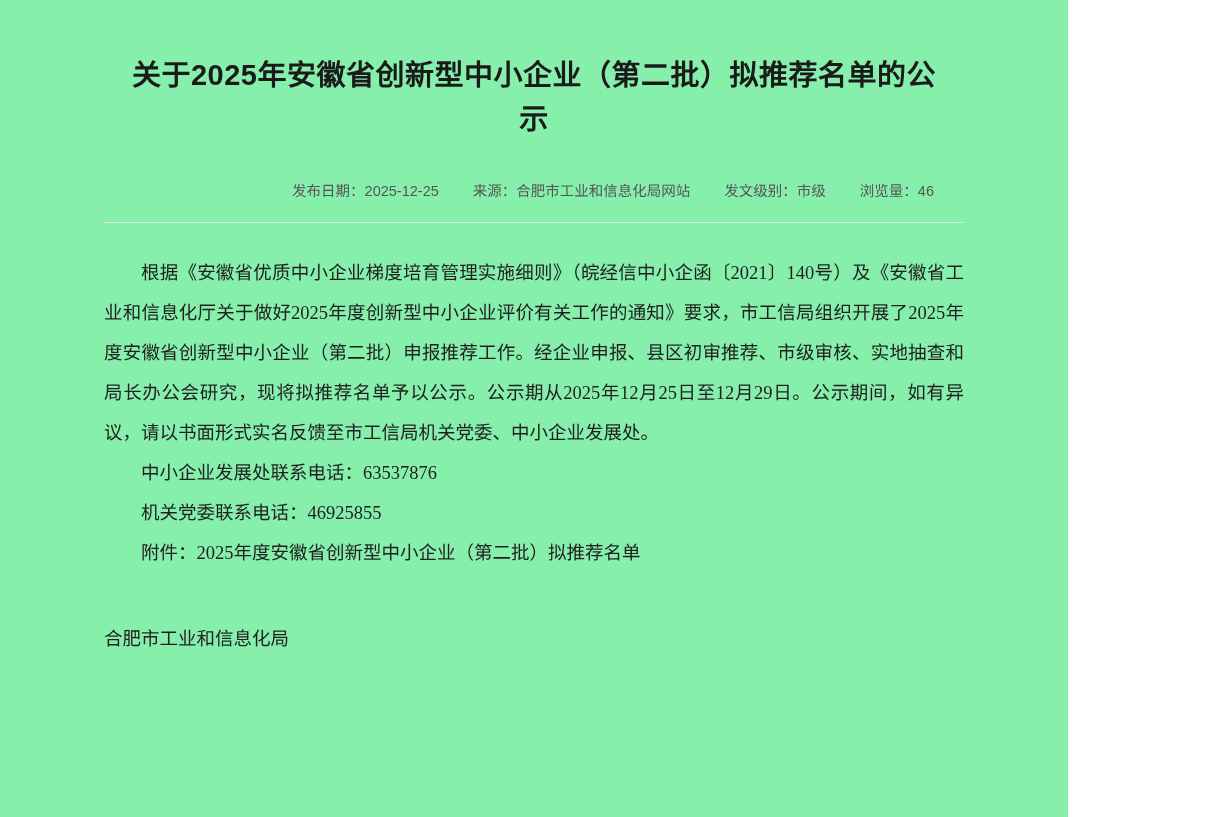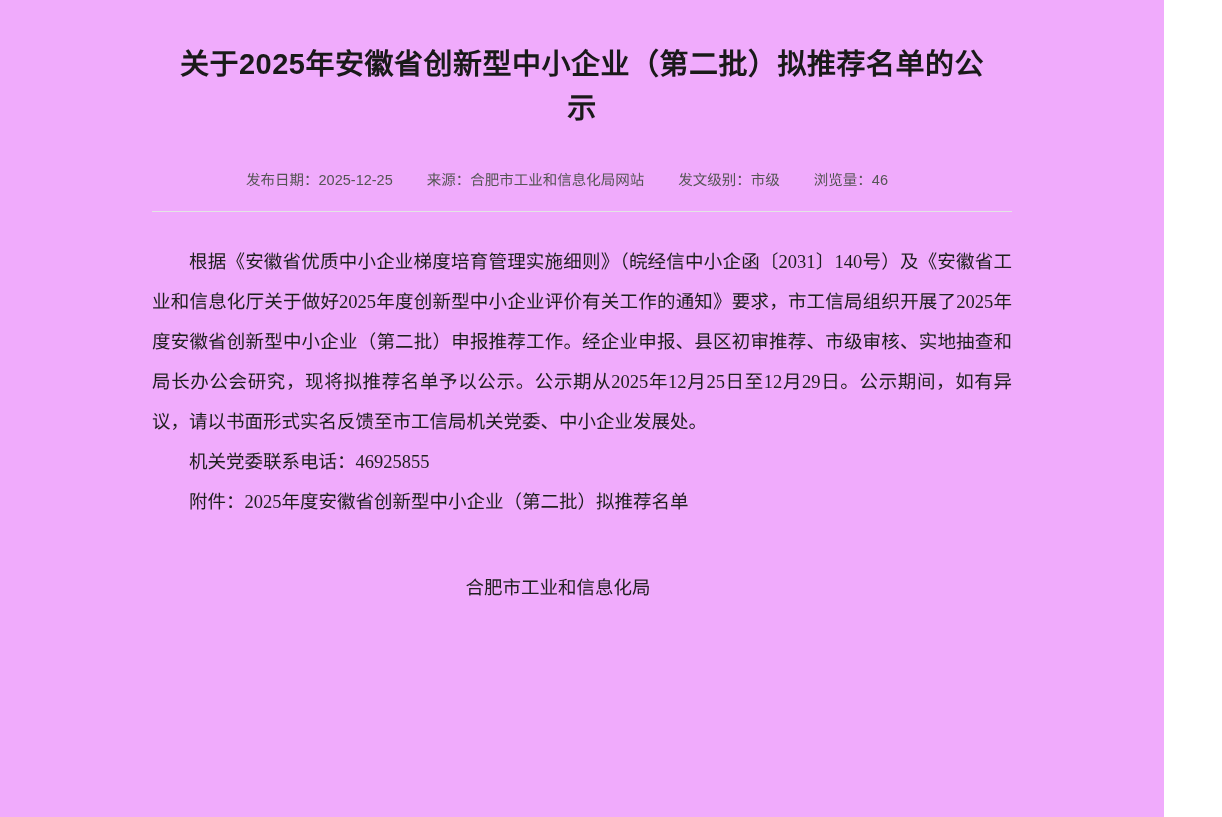--- a/index.html
+++ b/index.html
@@ -8,25 +8,25 @@
     background: #ffffff;
   }
   body {
     width: 1222px;
     height: 817px;
     font-family: "Liberation Sans", sans-serif;
     color: #222222;
     overflow: hidden;
   }
   .page {
-    width: 1164px;
+    width: 1068px;
     height: 817px;
     box-sizing: border-box;
-    padding: 4px;
-    background: #f0abfc;
+    padding: 15px;
+    background: #86efac;
     position: relative;
   }
   .content-wrap {
     width: 860px;
     margin: 0 auto;
     padding-top: 38px;
   }
   .doc-title {
     font-family: "Liberation Sans", sans-serif;
     font-size: 29px;
@@ -35,21 +35,21 @@
     text-align: center;
     color: #1a1a1a;
     letter-spacing: 0.5px;
     margin: 0 auto;
     width: 820px;
   }
   .meta-bar {
     margin-top: 38px;
     font-size: 14.5px;
     color: #555555;
-    text-align: center;
+    text-align: right;
     padding-bottom: 22px;
     border-bottom: 1px solid #e4e4e4;
     white-space: nowrap;
   }
   .meta-item {
     display: inline-block;
     margin-right: 30px;
   }
   .meta-label {
     color: #555555;
@@ -77,21 +77,21 @@
   .attachment {
     margin-top: 34px;
     text-indent: 2em;
   }
   .signature {
     margin-top: 46px;
     font-family: "Liberation Serif", serif;
     font-size: 18.5px;
     line-height: 40px;
     color: #1f1f1f;
-    text-align: center;
+    text-align: left;
     padding-right: 48px;
   }
   .sig-line {
     display: block;
   }
 </style>
 </head>
 <body>
 
 <div class="page">
@@ -108,21 +108,22 @@
       </span>
       <span class="meta-item">
         <span class="meta-label">发文级别：</span><span class="meta-value">市级</span>
       </span>
       <span class="meta-item">
         <span class="meta-label">浏览量：</span><span class="meta-value">46</span>
       </span>
     </div>
 
     <div class="article">
-      <p class="p-indent">根据《安徽省优质中小企业梯度培育管理实施细则》（皖经信中小企函〔2031〕140号）及《安徽省工业和信息化厅关于做好2025年度创新型中小企业评价有关工作的通知》要求，市工信局组织开展了2025年度安徽省创新型中小企业（第二批）申报推荐工作。经企业申报、县区初审推荐、市级审核、实地抽查和局长办公会研究，现将拟推荐名单予以公示。公示期从2025年12月25日至12月29日。公示期间，如有异议，请以书面形式实名反馈至市工信局机关党委、中小企业发展处。</p>
+      <p class="p-indent">根据《安徽省优质中小企业梯度培育管理实施细则》（皖经信中小企函〔2021〕140号）及《安徽省工业和信息化厅关于做好2025年度创新型中小企业评价有关工作的通知》要求，市工信局组织开展了2025年度安徽省创新型中小企业（第二批）申报推荐工作。经企业申报、县区初审推荐、市级审核、实地抽查和局长办公会研究，现将拟推荐名单予以公示。公示期从2025年12月25日至12月29日。公示期间，如有异议，请以书面形式实名反馈至市工信局机关党委、中小企业发展处。</p>
+      <p class="contact-line">中小企业发展处联系电话：63537876</p>
       <p class="contact-line">机关党委联系电话：46925855</p>
       <p class="attachment">附件：2025年度安徽省创新型中小企业（第二批）拟推荐名单</p>
     </div>
 
     <div class="signature">
       <span class="sig-line">合肥市工业和信息化局</span>
     </div>
 
   </div>
 </div>

